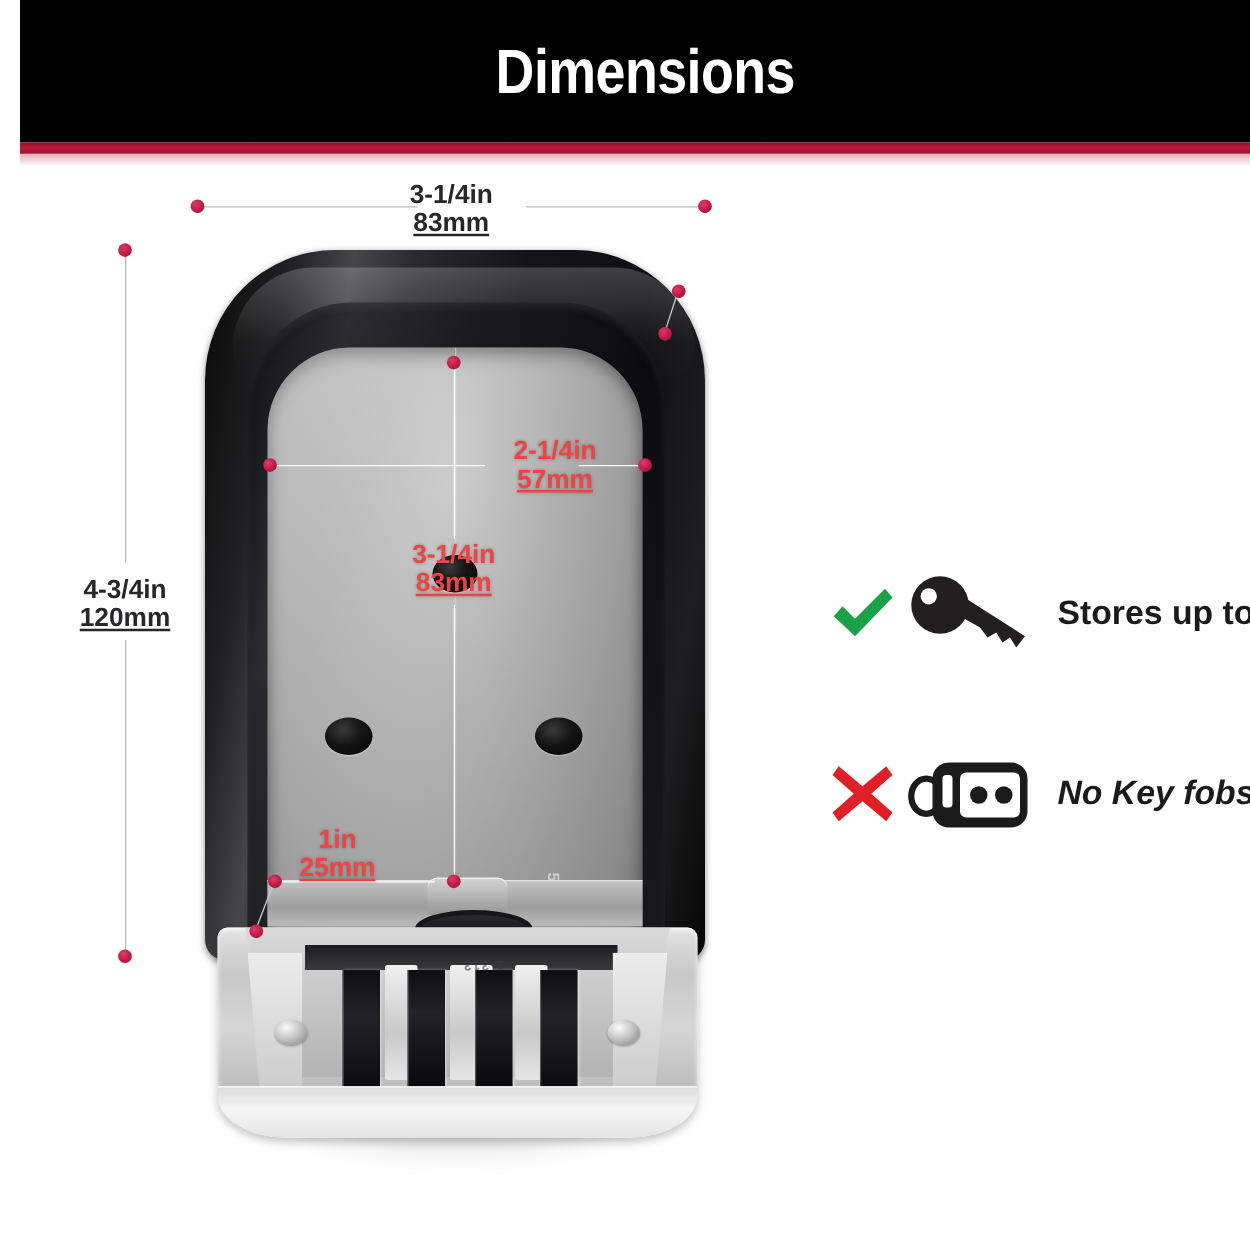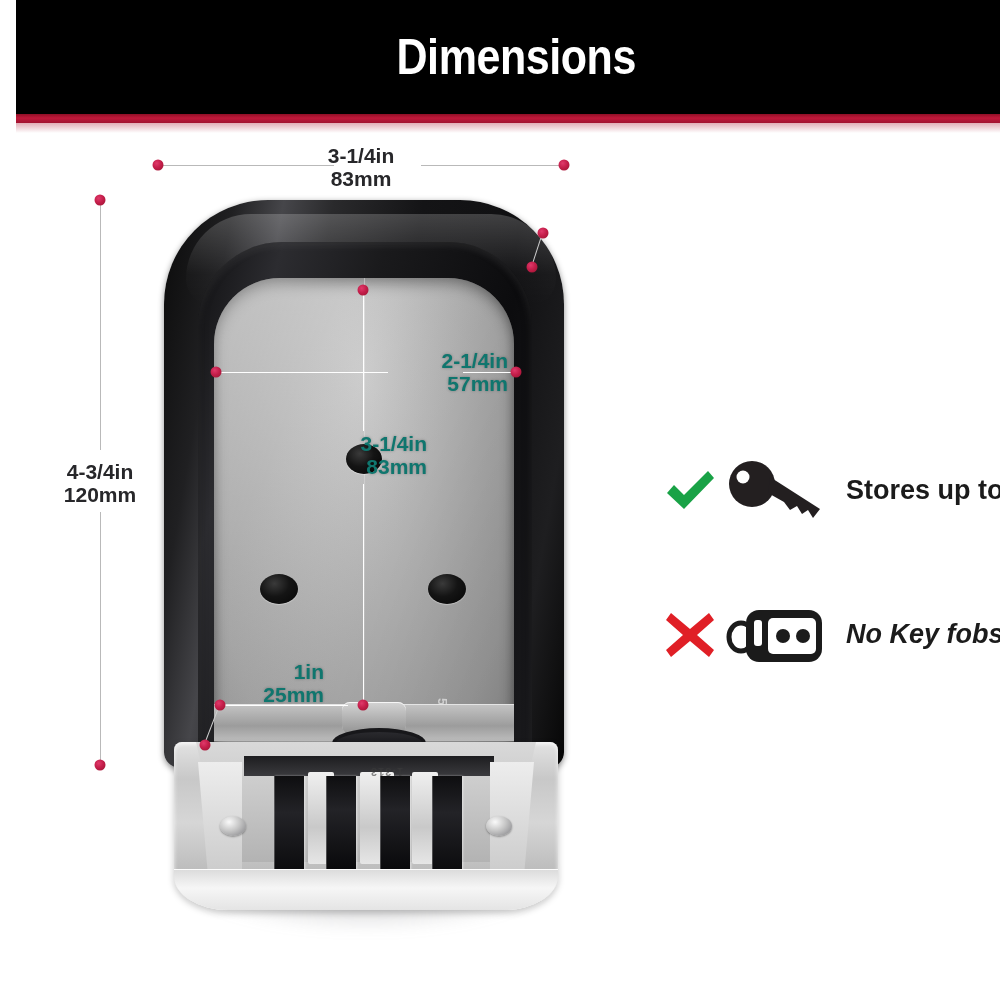--- a/index.html
+++ b/index.html
@@ -194,23 +194,23 @@
   .dline-h{position:absolute;height:1px;}
   .dline-v{position:absolute;width:1px;}
   .dline-gray{background:#b9b9b9;}
   .dline-white{background:#ffffff;}
   .dline-diag{position:absolute;transform-origin:0 0;height:1px;background:#cfcfcf;}
   .dlabel{
     position:absolute;text-align:center;line-height:1.08;
     font-family:"Liberation Sans Narrow","Liberation Sans",sans-serif;
     font-weight:bold;font-size:21px;white-space:nowrap;
   }
-  .dlabel .l2{display:block;}
+  .dlabel .l2{display:block;text-decoration:underline;}
   .dark-label{color:#27272a;}
-  .white-label{color:#0f766e;text-shadow:0 0 3px rgba(0,0,0,0.30);text-align:right;}
+  .white-label{color:#ef4444;text-shadow:0 0 3px rgba(0,0,0,0.30);}
 
   
   .feature{position:absolute;display:flex;align-items:center;}
   .feat-mark{width:56px;height:56px;flex:0 0 56px;}
   .feat-icon{width:104px;height:62px;flex:0 0 104px;margin-left:6px;}
   .feat-text{
     margin-left:18px;
     color:#1b1b1b;
     font-family:"Liberation Sans Narrow","Liberation Sans",sans-serif;
     font-weight:bold;font-size:27px;line-height:1.18;white-space:nowrap;

